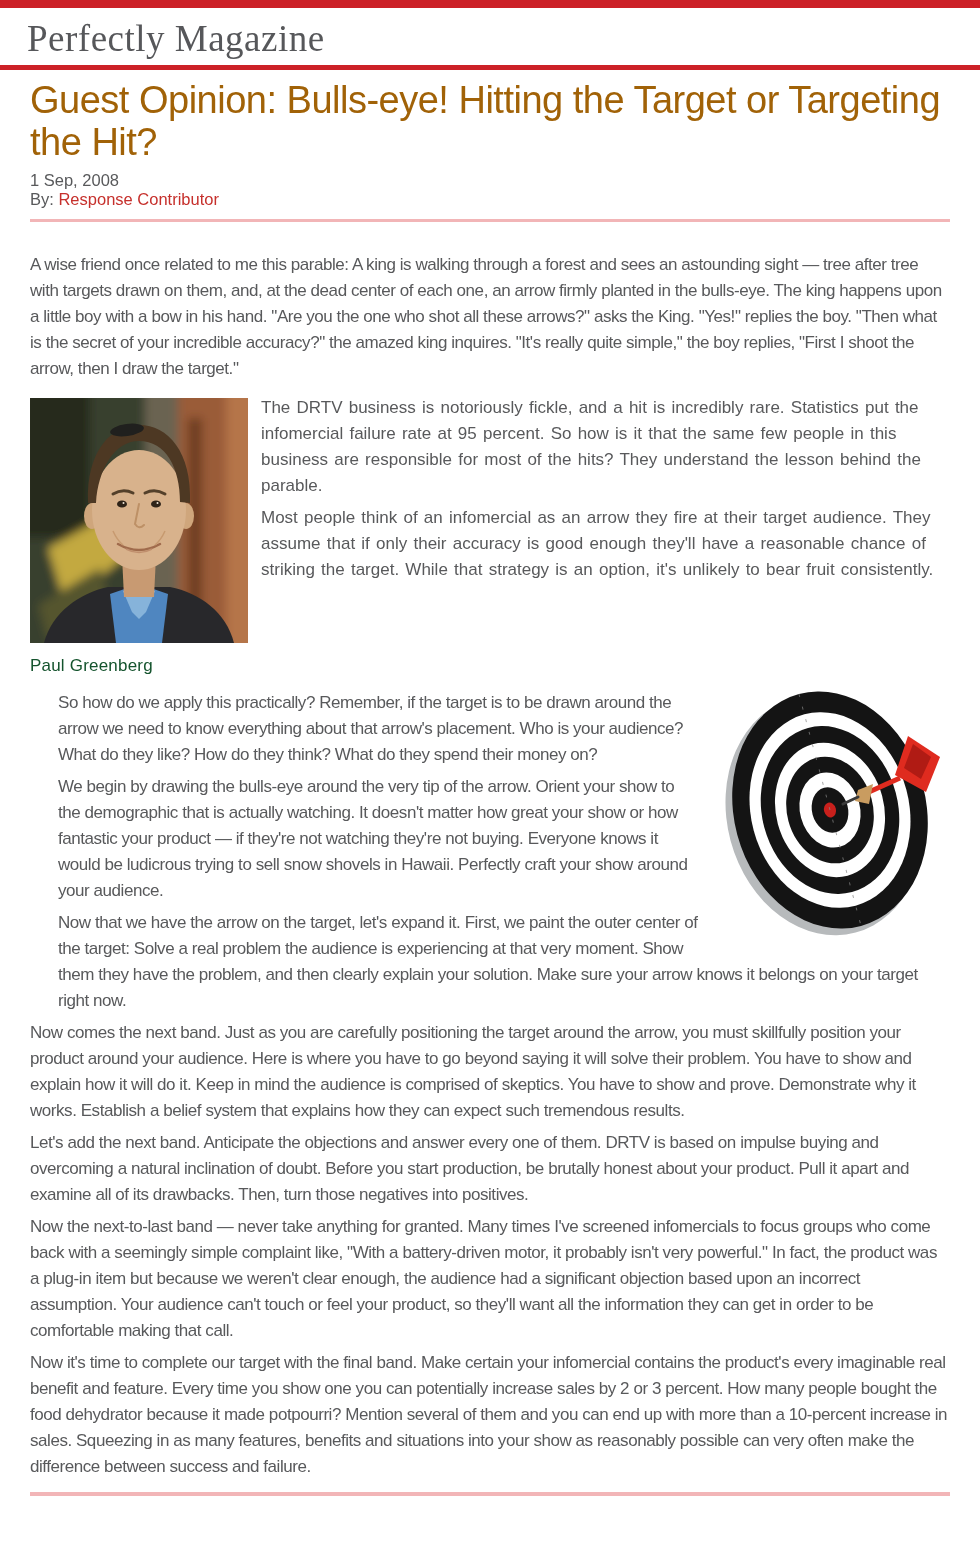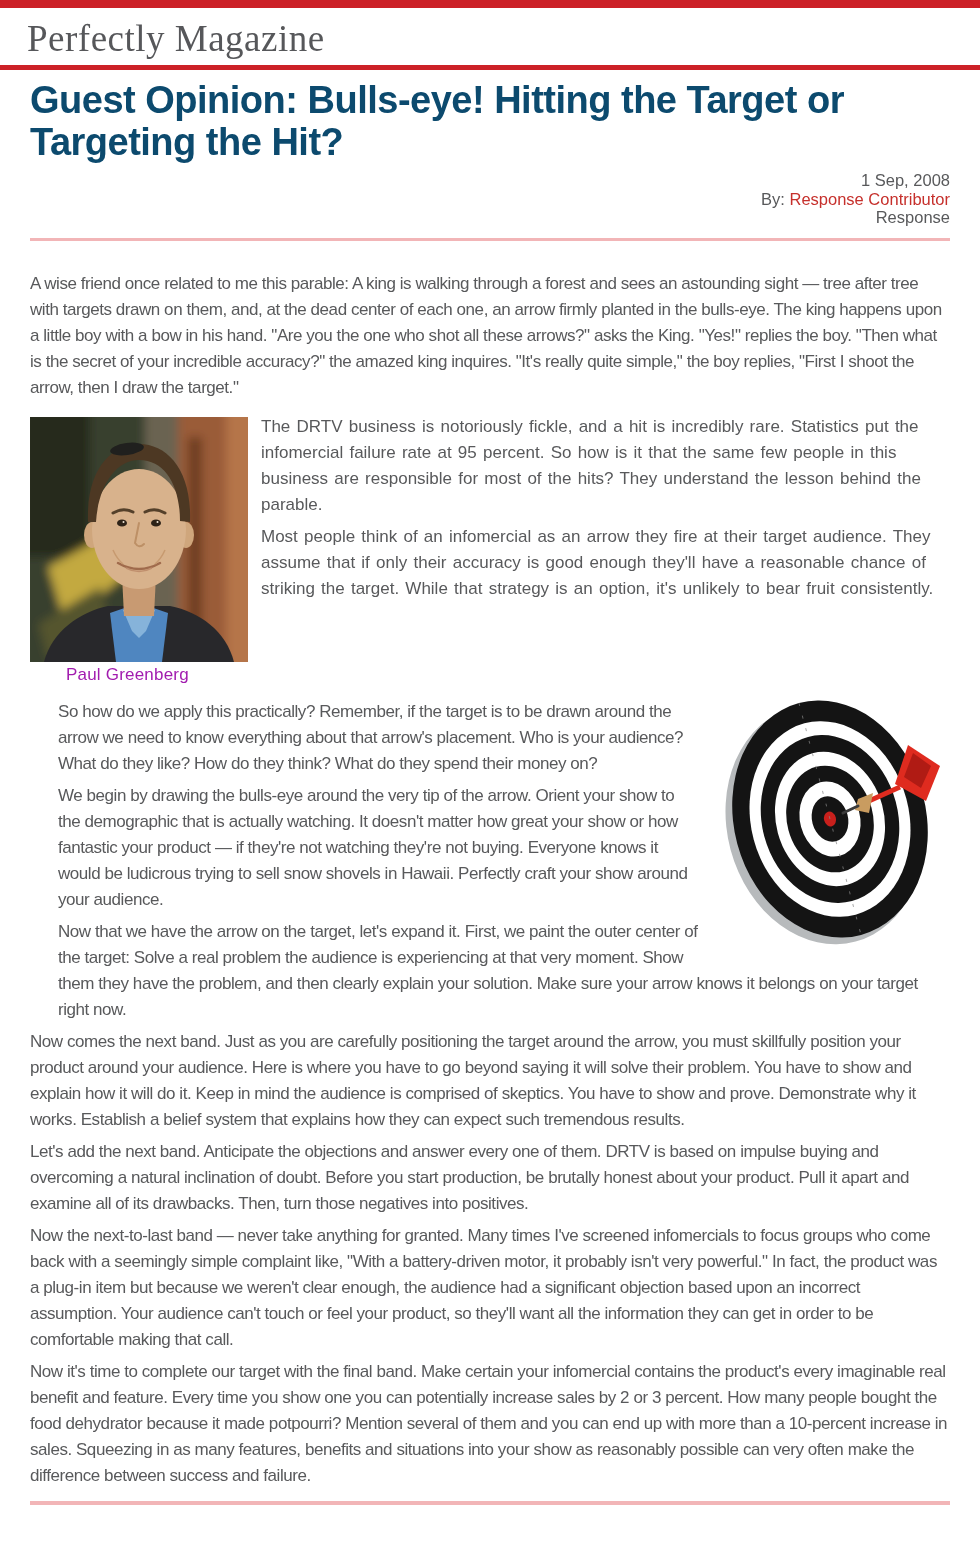--- a/index.html
+++ b/index.html
@@ -16,27 +16,27 @@
     font-family: "Liberation Serif", serif;
     font-size: 37px;
     line-height: 40px;
     color: #56575a;
     letter-spacing: 0.5px;
   }
   .rule-red { height: 5px; background: #cc2127; }
   .content { padding: 0 30px; }
   h1.article-title {
     margin: 9px 0 8px;
-    color: #0c4a6e;
+    color: #a16207;
     font-size: 38px;
     line-height: 42px;
-    font-weight: bold;
+    font-weight: normal;
     letter-spacing: -0.5px;
   }
-  .meta { font-size: 16.5px; line-height: 18.5px; color: #58595b; text-align: right; }
+  .meta { font-size: 16.5px; line-height: 18.5px; color: #58595b; }
   .meta .author-link { color: #c6302c; cursor: pointer; }
   hr.rule-pink {
     border: 0;
     border-top: 3px solid #f2b5b7;
     margin: 11px 0 0 0;
   }
   p.body-p {
     margin: 0 0 6px 0;
     font-size: 17px;
     line-height: 26px;
@@ -47,24 +47,23 @@
   .photo-section::after, .target-section::after { content: ""; display: block; clear: both; }
   figure.photo-figure {
     float: left;
     width: 218px;
     margin: 3px 13px 0 0;
     padding: 0;
   }
   figure.photo-figure svg { display: block; }
   figcaption.photo-caption {
     font-size: 17px;
-    color: #a21caf;
-    padding-top: 3px;
+    color: #14532d;
+    padding-top: 13px;
     letter-spacing: 0.2px;
-    margin-left: 36px;
   }
   .photo-section p.body-p { word-spacing: 1.5px; margin-left: 35px; }
   .target-section { margin-top: 14px; margin-left: 28px; }
   .target-float {
     float: right;
     width: 238px;
     height: 260px;
     margin: 0 0 4px 12px;
   }
   .target-float svg { display: block; margin-top: -10px; }
@@ -83,21 +82,20 @@
 
 <div class="rule-red"></div>
 
 <div class="content">
 
   <h1 class="article-title">Guest Opinion: Bulls-eye! Hitting the Target or Targeting the Hit?</h1>
 
   <div class="meta">
     <div>1 Sep, 2008</div>
     <div><span>By:</span> <span class="author-link">Response Contributor</span></div>
-    <div>Response</div>
   </div>
 
   <hr class="rule-pink">
 
   <p class="body-p cond intro-p">A wise friend once related to me this parable: A king is walking through a forest and sees an astounding sight — tree after tree with targets drawn on them, and, at the dead center of each one, an arrow firmly planted in the bulls-eye. The king happens upon a little boy with a bow in his hand. "Are you the one who shot all these arrows?" asks the King. "Yes!" replies the boy. "Then what is the secret of your incredible accuracy?" the amazed king inquires. "It's really quite simple," the boy replies, "First I shoot the arrow, then I draw the target."</p>
 
   <div class="photo-section">
     <figure class="photo-figure">
       <svg width="218" height="245" viewBox="0 0 218 245" role="img">
         <defs>

